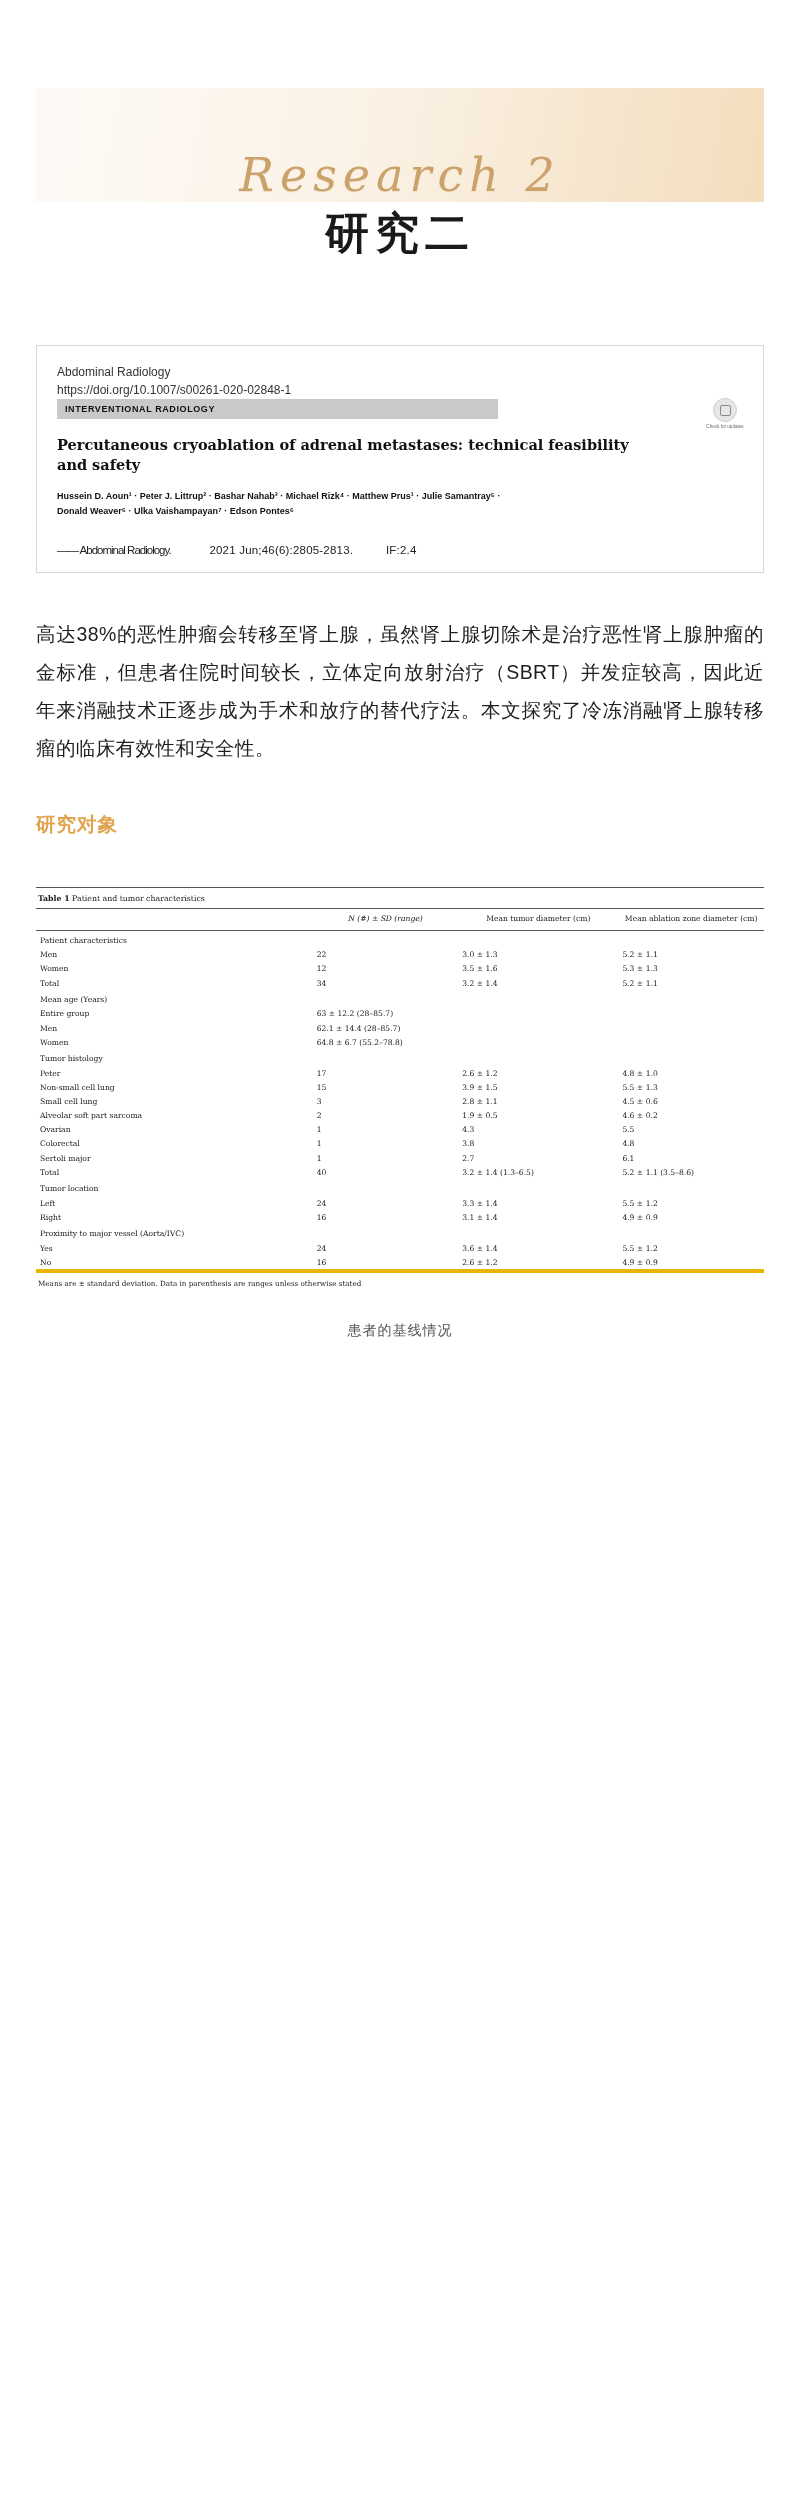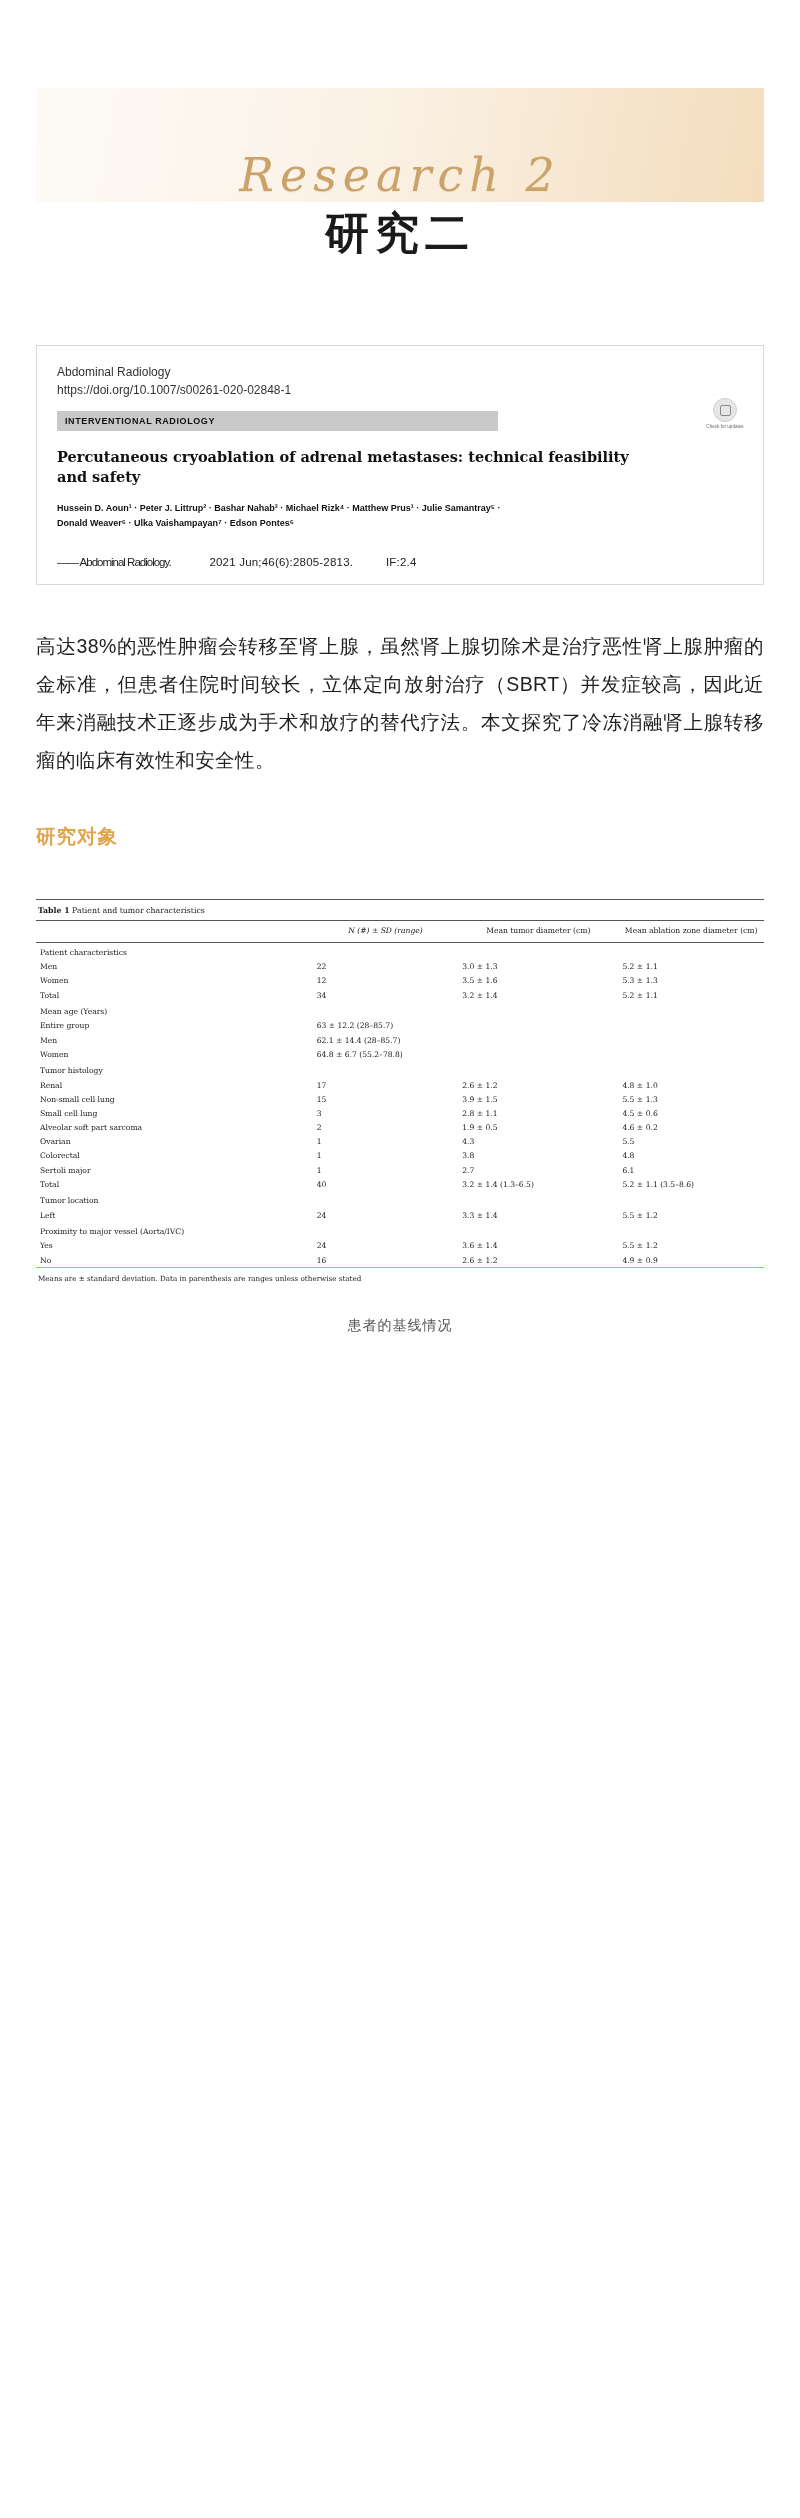--- a/index.html
+++ b/index.html
@@ -58,21 +58,21 @@
     background: #fff;
     padding: 18px 20px 16px 20px;
     position: relative;
   }
   .journal-line {
     font-size: 12px;
     color: #333;
     line-height: 1.45;
   }
   .section-band {
-    margin-top: 12px;
+    margin-top: 0;
     background: #c9c9c9;
     color: #111;
     font-size: 9px;
     font-weight: bold;
     letter-spacing: 0.6px;
     padding: 5px 8px;
     width: 62%;
   }
   .paper-title {
     margin-top: 16px;
@@ -176,21 +176,21 @@
   table.paper-table th.plain { font-style: normal; }
   table.paper-table td {
     padding: 2.6px 4px;
     vertical-align: top;
   }
   tr.grp td {
     padding-top: 5px;
   }
   td.ind { padding-left: 14px; }
   .tbl-foot {
-    border-top: 1px solid #eab308;
+    border-top: 4px solid #eab308;
     font-family: "DejaVu Serif", serif;
     font-size: 7.2px;
     padding: 6px 2px 0 2px;
     color: #1a1a1a;
   }
   .fig-caption {
     margin: 34px 0 0 0;
     text-align: center;
     font-size: 14px;
     color: #555;
@@ -301,21 +301,21 @@
             <td></td>
             <td></td>
           </tr>
           <tr class="grp">
             <td>Tumor histology</td>
             <td></td>
             <td></td>
             <td></td>
           </tr>
           <tr>
-            <td class="ind">Renal</td>
+            <td class="ind">Peter</td>
             <td>17</td>
             <td>2.6 ± 1.2</td>
             <td>4.8 ± 1.0</td>
           </tr>
           <tr>
             <td class="ind">Non-small cell lung</td>
             <td>15</td>
             <td>3.9 ± 1.5</td>
             <td>5.5 ± 1.3</td>
           </tr>
@@ -360,20 +360,26 @@
             <td></td>
             <td></td>
             <td></td>
           </tr>
           <tr>
             <td class="ind">Left</td>
             <td>24</td>
             <td>3.3 ± 1.4</td>
             <td>5.5 ± 1.2</td>
           </tr>
+          <tr>
+            <td class="ind">Right</td>
+            <td>16</td>
+            <td>3.1 ± 1.4</td>
+            <td>4.9 ± 0.9</td>
+          </tr>
           <tr class="grp">
             <td>Proximity to major vessel (Aorta/IVC)</td>
             <td></td>
             <td></td>
             <td></td>
           </tr>
           <tr>
             <td class="ind">Yes</td>
             <td>24</td>
             <td>3.6 ± 1.4</td>

